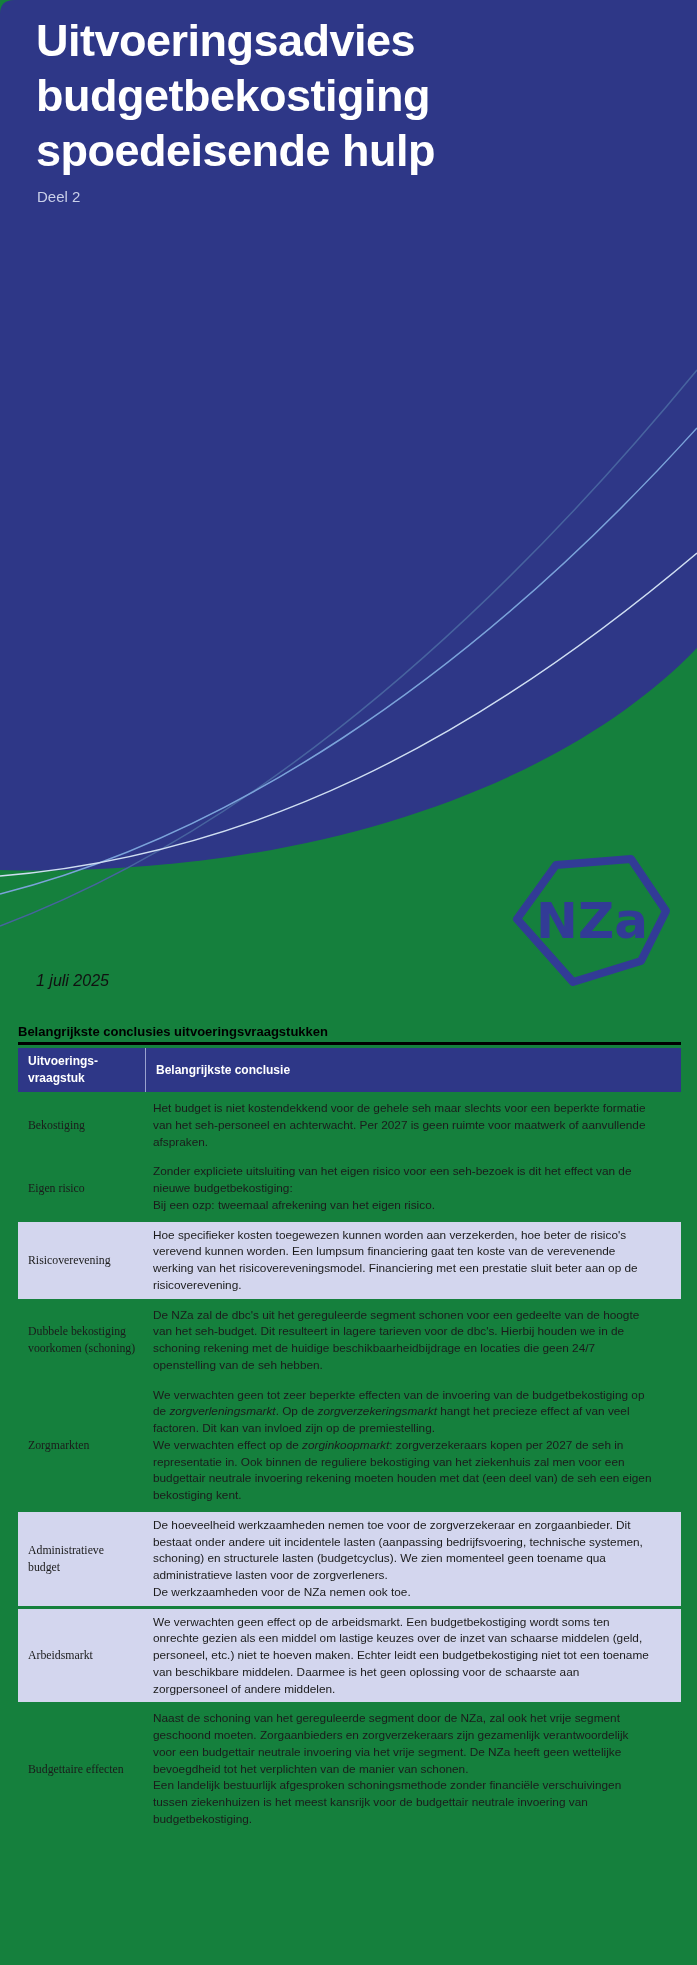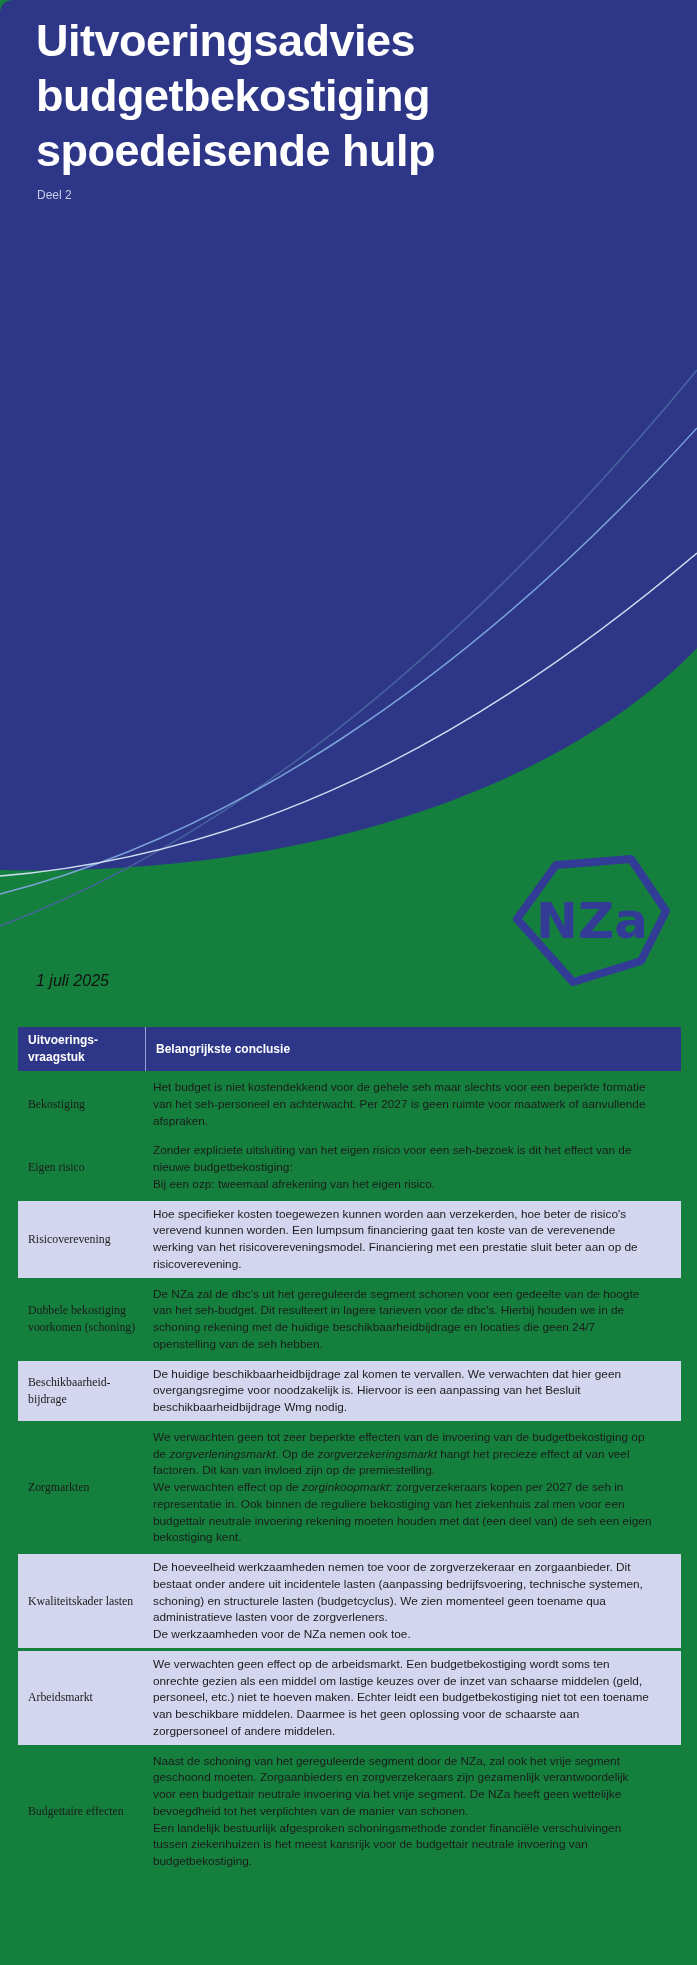--- a/index.html
+++ b/index.html
@@ -16,21 +16,21 @@
   .cover{position:relative;width:697px;height:1024px;}
   .cover-svg{position:absolute;left:0;top:0;display:block;}
   .cover-title{
     position:absolute;left:36px;top:14px;margin:0;
     width:600px;
     font-size:45px;line-height:1.22;font-weight:bold;
     letter-spacing:-0.5px;color:#ffffff;
   }
   .cover-subtitle{
     position:absolute;left:37px;top:188px;margin:0;
-    font-size:12px;font-weight:normal;color:#c9cfe9;
+    font-size:15px;font-weight:normal;color:#c9cfe9;
   }
   .cover-date{
     position:absolute;left:36px;top:972px;margin:0;
     font-size:16px;font-style:italic;color:#111111;
   }
   .logo{position:absolute;left:511px;top:851px;width:162px;height:140px;}
   
   .table-section{margin:0 16px 0 18px;width:663px;}
   .table-caption{
     margin:0;padding:0 0 3px 0;
@@ -91,20 +91,21 @@
       <svg width="162" height="140" viewBox="0 0 162 140" aria-hidden="true">
         <path d="M6 68 L45 14 L120 8 L155 60 L130 110 L62 131 Z" fill="none" stroke="#323b96" stroke-width="8" stroke-linejoin="round" stroke-linecap="round"></path>
         <text x="81" y="87" text-anchor="middle" font-family="DejaVu Sans, sans-serif" font-size="50" font-weight="bold" fill="#323b96">NZa</text>
       </svg>
     </div>
 
     <p class="cover-date">1 juli 2025</p>
   </div>
 
   <div class="table-section">
+    <h2 class="table-caption">Belangrijkste conclusies uitvoeringsvraagstukken</h2>
 
     <table class="conclusions">
       <thead>
         <tr>
           <th class="col-topic">Uitvoerings-
 vraagstuk</th>
           <th class="col-conclusion">Belangrijkste conclusie</th>
         </tr>
       </thead>
       <tbody>
@@ -122,32 +123,28 @@
       <tr class="shaded">
         <td class="topic">Risicoverevening</td>
         <td class="conclusion">Hoe specifieker kosten toegewezen kunnen worden aan verzekerden, hoe beter de risico's verevend kunnen worden. Een lumpsum financiering gaat ten koste van de verevenende werking van het risicovereveningsmodel. Financiering met een prestatie sluit beter aan op de risicoverevening.</td>
       </tr>
 
       <tr>
         <td class="topic">Dubbele bekostiging voorkomen (schoning)</td>
         <td class="conclusion">De NZa zal de dbc's uit het gereguleerde segment schonen voor een gedeelte van de hoogte van het seh-budget. Dit resulteert in lagere tarieven voor de dbc's. Hierbij houden we in de schoning rekening met de huidige beschikbaarheidbijdrage en locaties die geen 24/7 openstelling van de seh hebben.</td>
       </tr>
 
-      <tr class="shaded">
-        <td class="topic">Beschikbaarheid-bijdrage</td>
-        <td class="conclusion">De huidige beschikbaarheidbijdrage zal komen te vervallen. We verwachten dat hier geen overgangsregime voor noodzakelijk is. Hiervoor is een aanpassing van het Besluit beschikbaarheidbijdrage Wmg nodig.</td>
-      </tr>
 
       <tr>
         <td class="topic">Zorgmarkten</td>
         <td class="conclusion">We verwachten geen tot zeer beperkte effecten van de invoering van de budgetbekostiging op de <em>zorgverleningsmarkt</em>. Op de <em>zorgverzekeringsmarkt</em> hangt het precieze effect af van veel factoren. Dit kan van invloed zijn op de premiestelling.<br>We verwachten effect op de <em>zorginkoopmarkt</em>: zorgverzekeraars kopen per 2027 de seh in representatie in. Ook binnen de reguliere bekostiging van het ziekenhuis zal men voor een budgettair neutrale invoering rekening moeten houden met dat (een deel van) de seh een eigen bekostiging kent.</td>
       </tr>
 
       <tr class="shaded">
-        <td class="topic">Kwaliteitskader lasten</td>
+        <td class="topic">Administratieve budget</td>
         <td class="conclusion">De hoeveelheid werkzaamheden nemen toe voor de zorgverzekeraar en zorgaanbieder. Dit bestaat onder andere uit incidentele lasten (aanpassing bedrijfsvoering, technische systemen, schoning) en structurele lasten (budgetcyclus). We zien momenteel geen toename qua administratieve lasten voor de zorgverleners.<br>De werkzaamheden voor de NZa nemen ook toe.</td>
       </tr>
 
 
       <tr class="shaded">
         <td class="topic">Arbeidsmarkt</td>
         <td class="conclusion">We verwachten geen effect op de arbeidsmarkt. Een budgetbekostiging wordt soms ten onrechte gezien als een middel om lastige keuzes over de inzet van schaarse middelen (geld, personeel, etc.) niet te hoeven maken. Echter leidt een budgetbekostiging niet tot een toename van beschikbare middelen. Daarmee is het geen oplossing voor de schaarste aan zorgpersoneel of andere middelen.</td>
       </tr>
 
       <tr>

